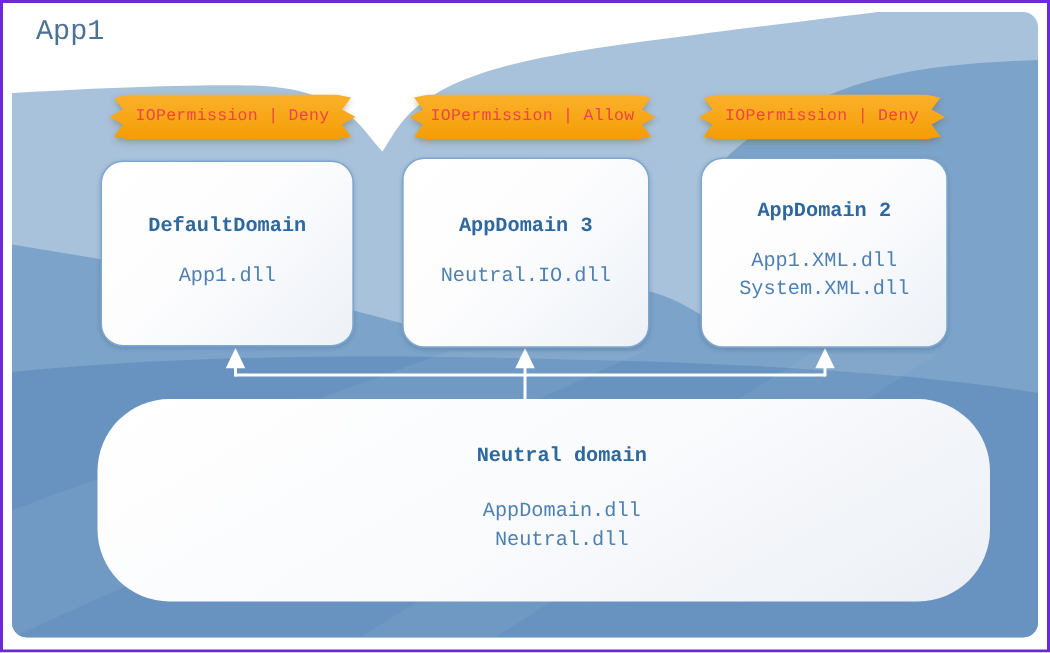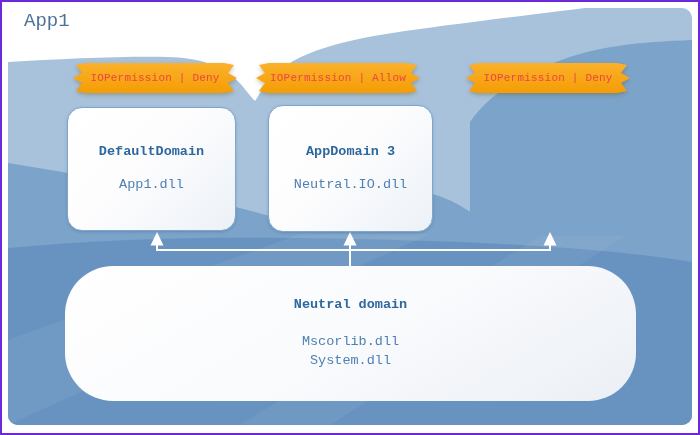--- a/index.html
+++ b/index.html
@@ -29,21 +29,21 @@
   .banner svg {
     position:absolute; left:0; top:0; width:164px; height:30px;
     filter:drop-shadow(0 2px 2px rgba(110,80,10,0.35));
   }
   .banner .banner-label {
     position:relative; z-index:1;
     color:#ef4444; font-size:11px; letter-spacing:0.2px;
     white-space:nowrap;
   }
   .banner-1 { left:71px; }
-  .banner-2 { left:254px;text-align:right; }
+  .banner-2 { left:271px;text-align:right; }
   .banner-3 { left:464px; }
   .domain-box {
     position:absolute;
     box-sizing:border-box;
     border:1.5px solid #7EA6CD;
     border-radius:15px;
     background:linear-gradient(135deg,#ffffff 0%,#fdfdfe 45%,#ecf1f7 100%);
     box-shadow:0 1px 3px rgba(40,70,110,0.25);
     display:flex; flex-direction:column; align-items:center; justify-content:center;
     text-align:center;
@@ -54,20 +54,21 @@
   .domain-title { font-size:13.5px; font-weight:bold; color:#2E689E; }
   .assemblies { margin-top:16px; }
   .assembly { font-size:13.5px; line-height:19px; color:#4E81B3; }
   .neutral-box {
     position:absolute; left:63px; top:264px;
     width:571px; height:135px;
     border-radius:48px;
     background:linear-gradient(150deg,#ffffff 0%,#fafbfd 50%,#ebeff5 100%);
     display:flex; flex-direction:column; align-items:center; justify-content:center;
     text-align:center;
+    padding-left:24px;
   }
   .neutral-box .assemblies { margin-top:20px; }
 </style>
 </head>
 <body>
 
 <div class="frame">
 
   <svg class="bg" viewBox="2 2 696 431" aria-hidden="true">
     <defs>
@@ -131,22 +132,29 @@
     <div class="assemblies">
       <div class="assembly">App1.dll</div>
     </div>
   </div>
   <div class="domain-box box-2">
     <div class="domain-title">AppDomain 3</div>
     <div class="assemblies">
       <div class="assembly">Neutral.IO.dll</div>
     </div>
   </div>
+  <div class="domain-box box-3">
+    <div class="domain-title">AppDomain 2</div>
+    <div class="assemblies">
+      <div class="assembly">App1.XML.dll</div>
+      <div class="assembly">System.XML.dll</div>
+    </div>
+  </div>
 
   <div class="neutral-box">
     <div class="domain-title">Neutral domain</div>
     <div class="assemblies">
-      <div class="assembly">Mscorlib.dll</div>
-      <div class="assembly">System.dll</div>
+      <div class="assembly">AppDomain.dll</div>
+      <div class="assembly">Neutral.dll</div>
     </div>
   </div>
 
 </div>
 
 </body></html>

